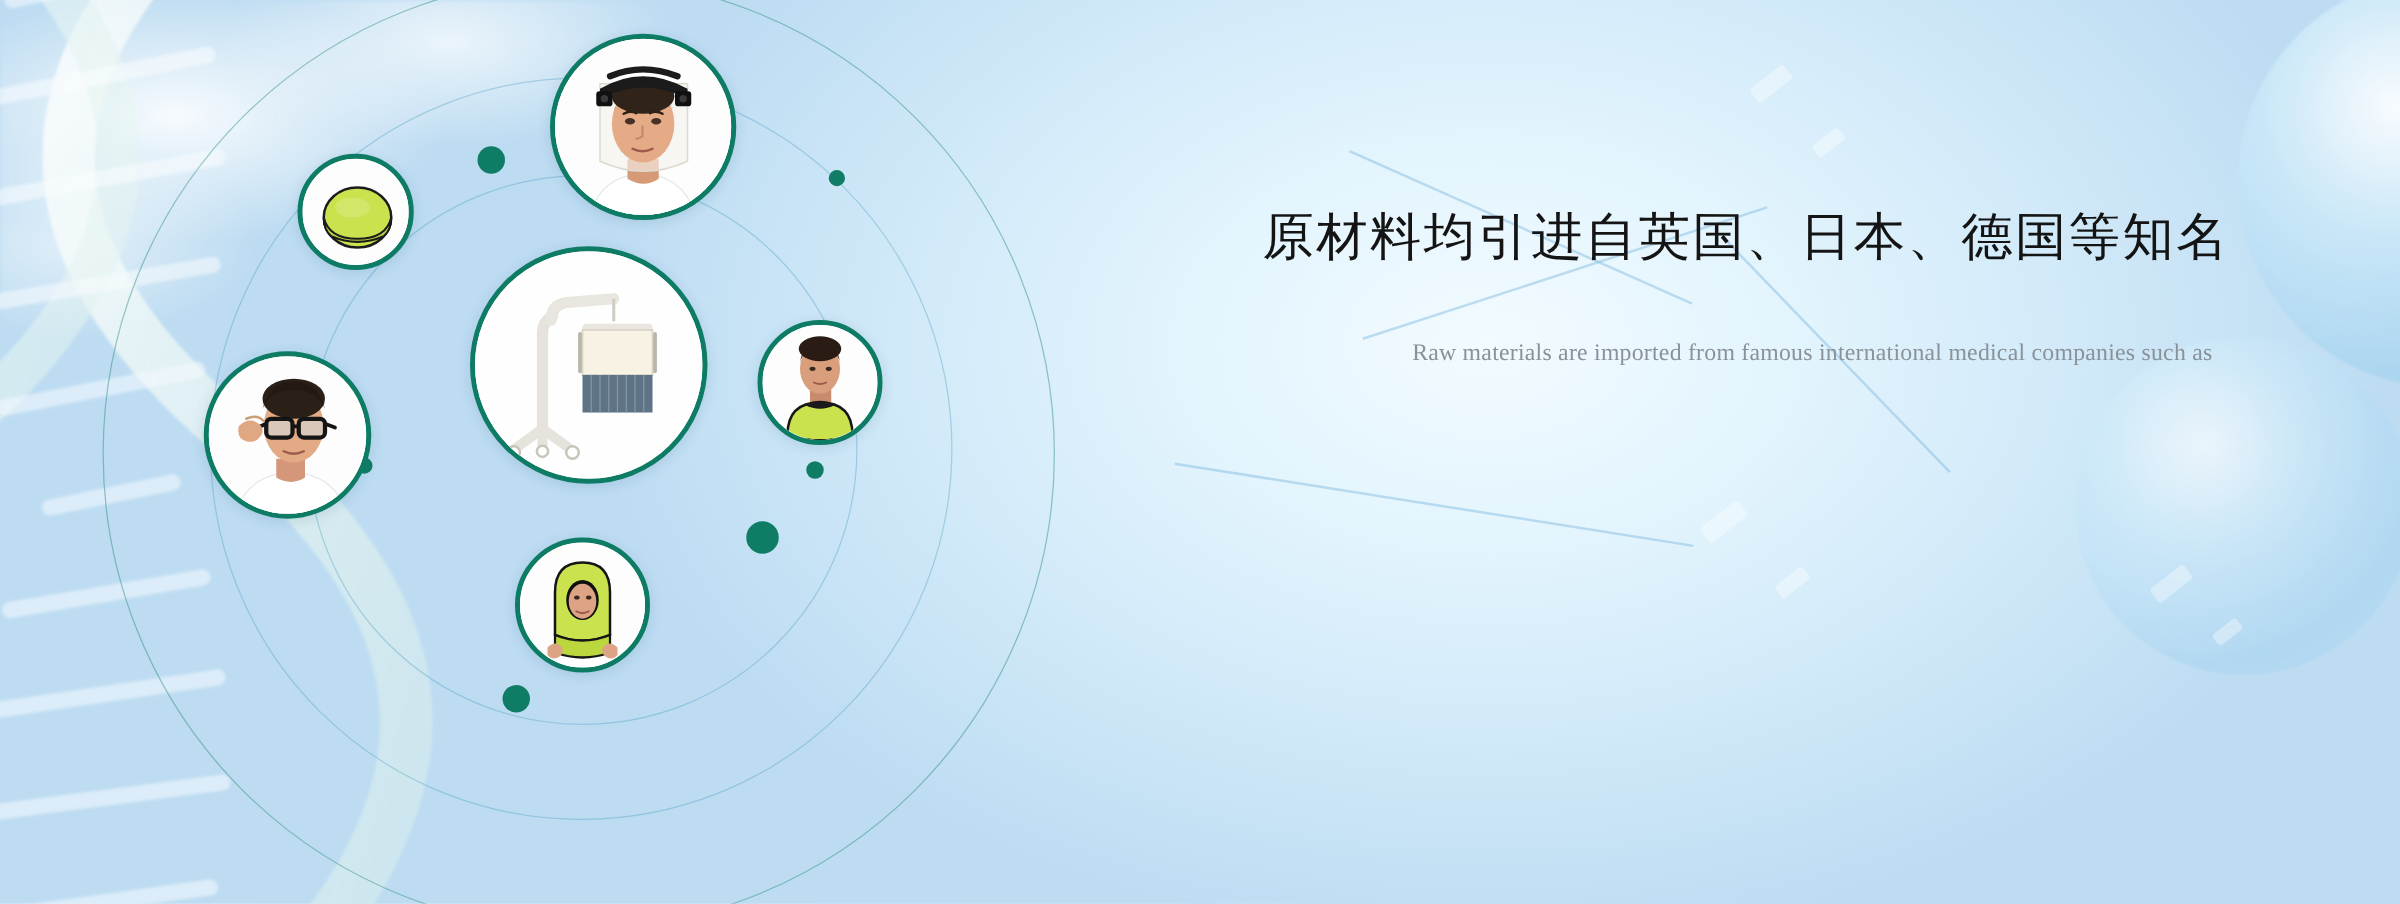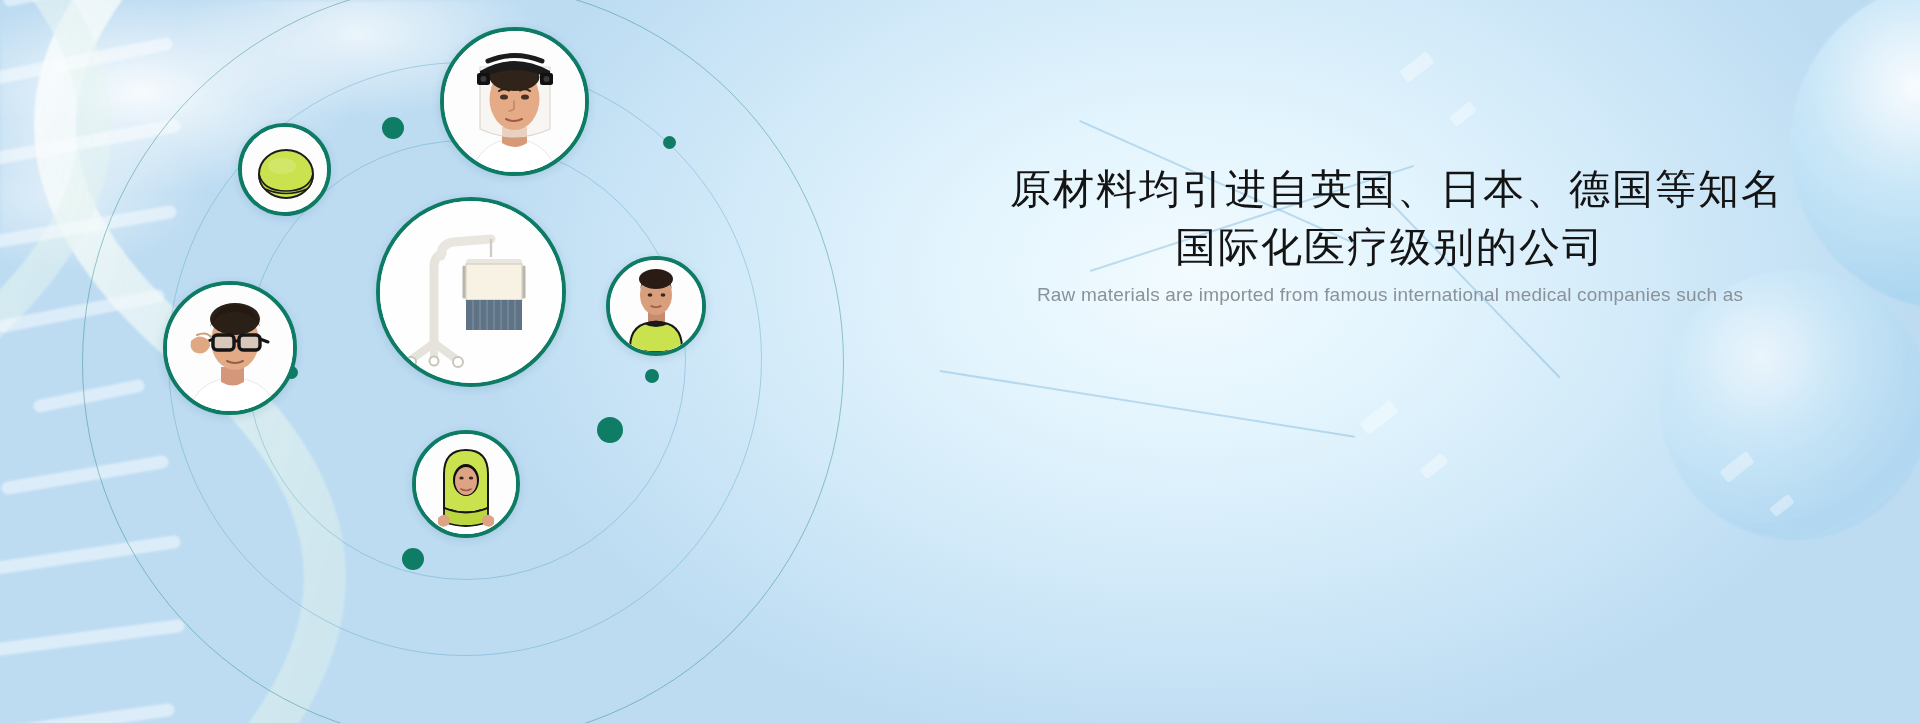--- a/index.html
+++ b/index.html
@@ -59,29 +59,30 @@
   .bubble{
     position:absolute;border-radius:50%;
     background:#fff;
     border:4px solid #0e7c64;
     box-shadow:0 2px 10px rgba(20,80,110,.14);
     overflow:hidden;
   }
   .bubble .art{position:absolute;inset:0;}
 
   
-  .copy{position:absolute;right:150px;top:160px;width:760px;text-align:center;}
+  .copy{position:absolute;right:150px;top:160px;width:760px;text-align:right;}
   .h1{
     font-size:41px;line-height:1.42;color:#141414;letter-spacing:2px;
     font-family:"Liberation Sans", sans-serif;font-weight:400;
     white-space:nowrap;
   }
   .h1.line2{letter-spacing:2px;}
   .sub{
-    font-family:Liberation Sans, sans-serif;
+    margin-top:46px;
+    font-family:Liberation Serif, serif;
     font-size:19px;line-height:1.95;color:#8a9299;letter-spacing:.2px;
   }
 </style>
 </head>
 <body>
 
 <div id="stage">
 
   <div class="bg-base"></div>
   <div class="bg-sky"></div>
@@ -277,19 +278,18 @@
 
       <path d="M28,74 q22,9 44,0 v14 q-22,8 -44,0 Z" fill="#bcd73e" stroke="#161616" stroke-width="1.8"></path>
 
       <path d="M22,84 q6,-6 11,-1 q3,4 -1,8 q-6,4 -10,-1 Z" fill="#dca384"></path>
       <path d="M78,84 q-6,-6 -11,-1 q-3,4 1,8 q6,4 10,-1 Z" fill="#dca384"></path>
     </svg>
   </div>
 
   <div class="copy">
     <div class="h1">原材料均引进自英国、日本、德国等知名</div>
-    <div class="h1 line2">国际化医疗级别的公司</div>
     <div class="sub">
       <div>Raw materials are imported from famous international medical companies such as</div>
     </div>
   </div>
 
 </div>
 
 </body></html>

